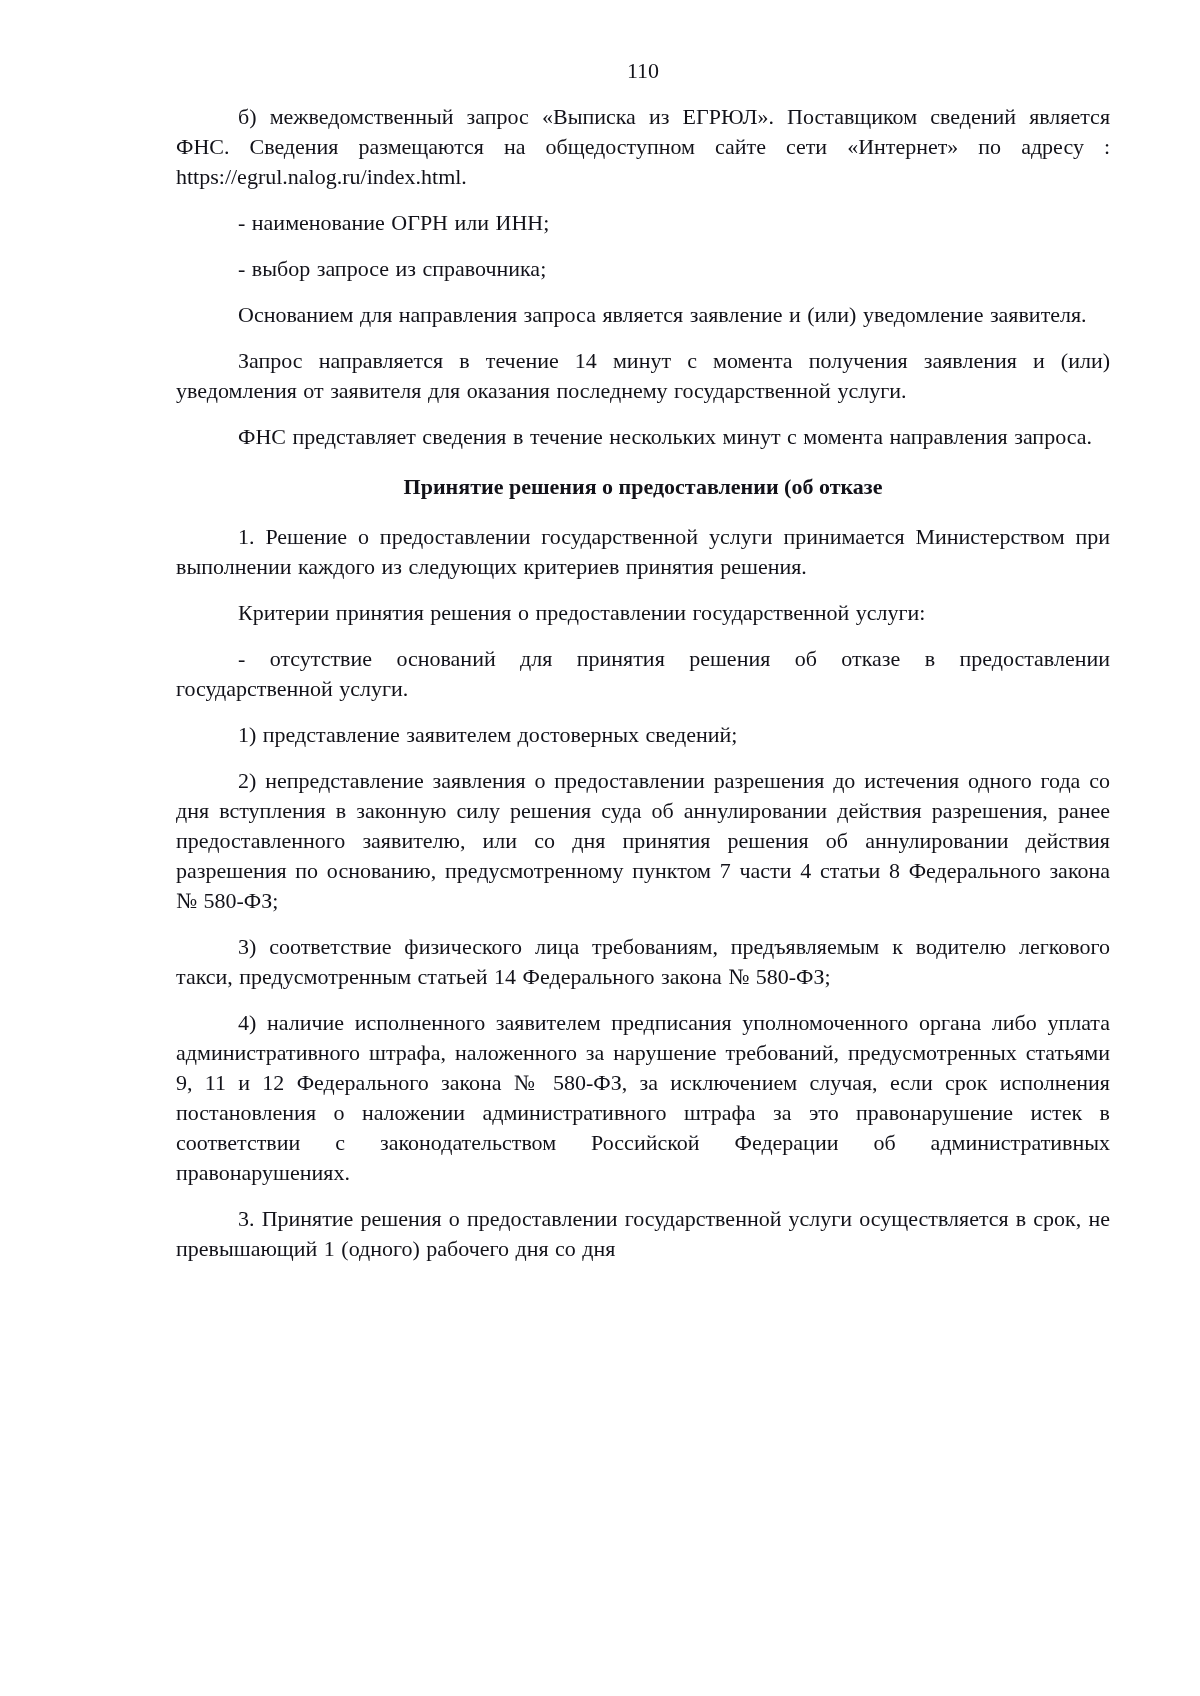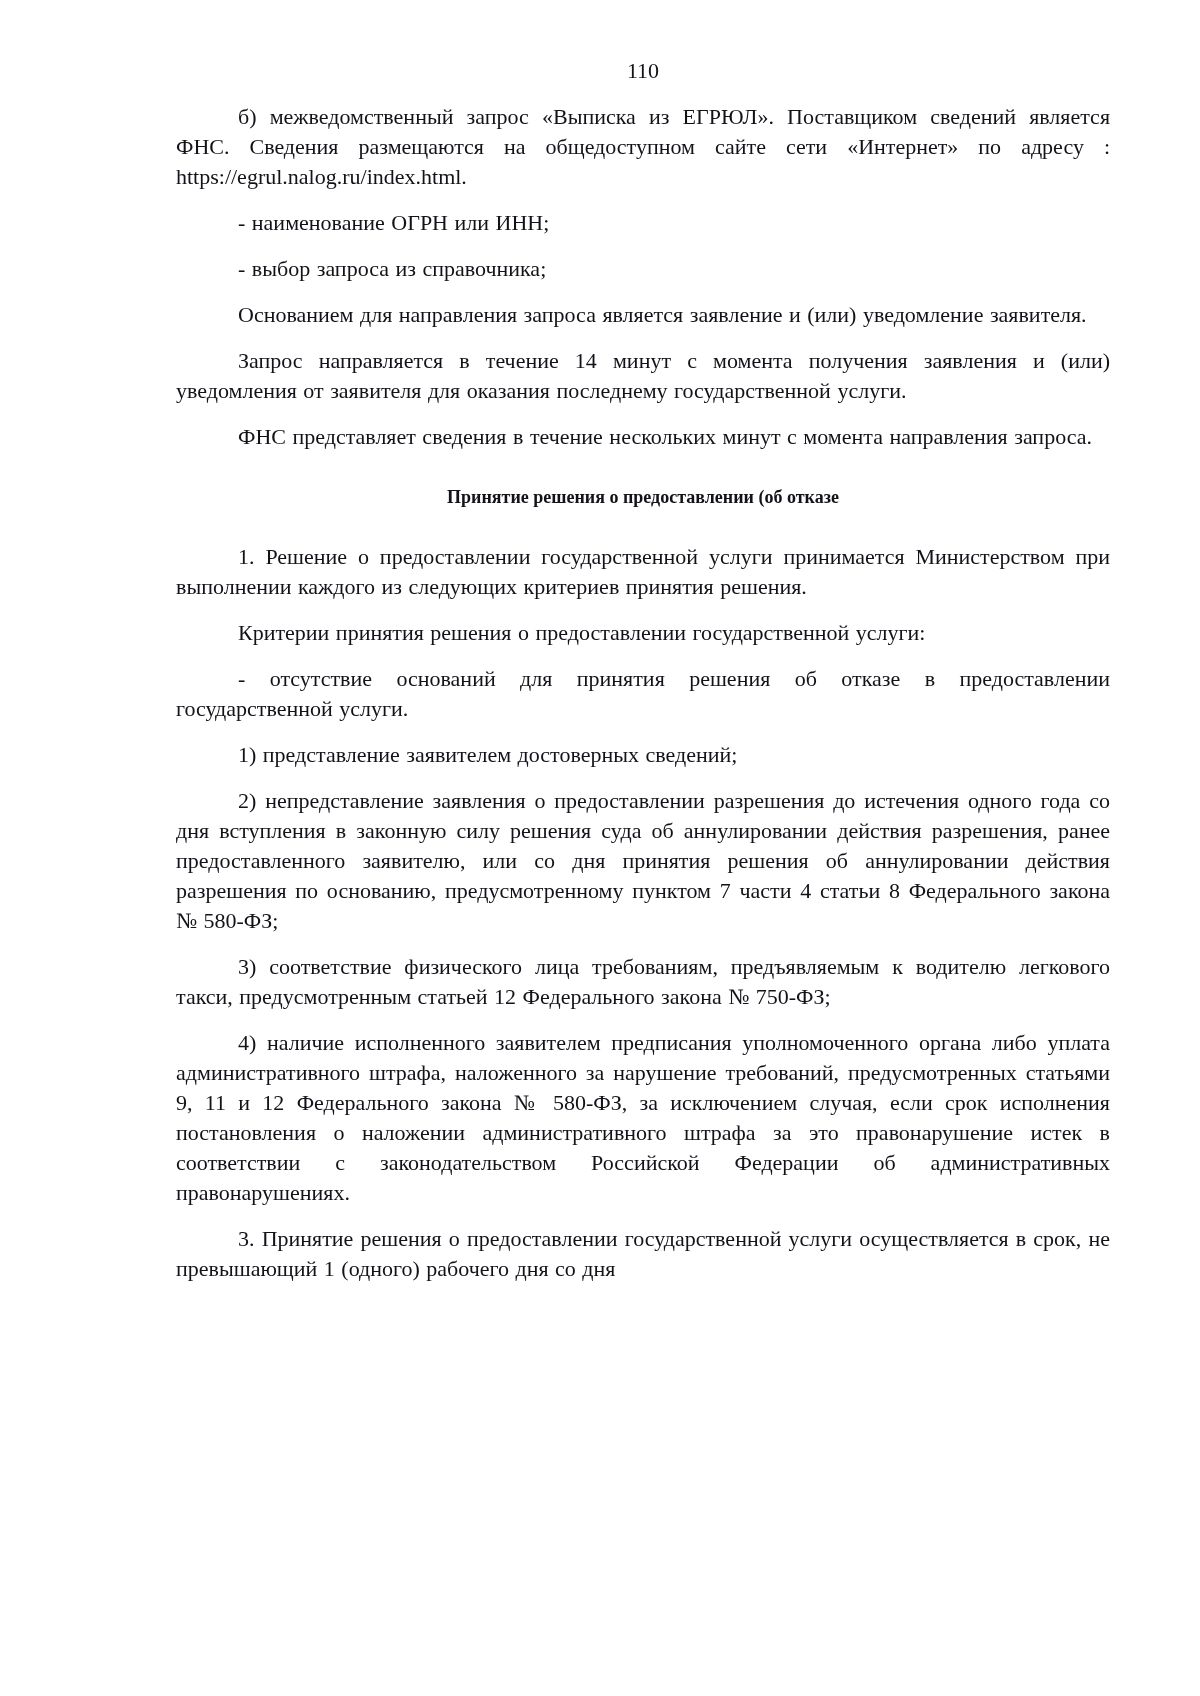--- a/index.html
+++ b/index.html
@@ -25,51 +25,51 @@
     text-indent: 0;
     margin: 0 0 16px 0;
   }
   .para {
     margin: 16px;
     text-align: justify;
     text-indent: 62px;
     word-spacing: 1px;
   }
   .section-heading {
-    margin: 30px 0;
-    font-size: 18px;
+    margin: 20px 0;
+    font-size: 22px;
     line-height: 30px;
     font-weight: bold;
     text-align: center;
     text-indent: 0;
   }
   .section-heading span {
     display: block;
   }
 </style>
 </head>
 <body>
 
 <div class="page">
 
   <div class="page-number">110</div>
 
   <p class="para">б) межведомственный запрос «Выписка из ЕГРЮЛ». Поставщиком сведений является ФНС. Сведения размещаются на общедоступном сайте сети «Интернет» по адресу : https://egrul.nalog.ru/index.html.</p>
   <p class="para">- наименование ОГРН или ИНН;</p>
-  <p class="para">- выбор запроса из справочника;</p>
+  <p class="para">- выбор запросе из справочника;</p>
   <p class="para">Основанием для направления запроса является заявление и (или) уведомление заявителя.</p>
   <p class="para">Запрос направляется в течение 14 минут с момента получения заявления и (или) уведомления от заявителя для оказания последнему государственной услуги.</p>
   <p class="para">ФНС представляет сведения в течение нескольких минут с момента направления запроса.</p>
 
   <h2 class="section-heading">
     <span>Принятие решения о предоставлении (об отказе</span>
   </h2>
 
   <p class="para">1. Решение о предоставлении государственной услуги принимается Министерством при выполнении каждого из следующих критериев принятия решения.</p>
   <p class="para">Критерии принятия решения о предоставлении государственной услуги:</p>
   <p class="para">- отсутствие оснований для принятия решения об отказе в предоставлении государственной услуги.</p>
   <p class="para">1) представление заявителем достоверных сведений;</p>
   <p class="para">2) непредставление заявления о предоставлении разрешения до истечения одного года со дня вступления в законную силу решения суда об аннулировании действия разрешения, ранее предоставленного заявителю, или со дня принятия решения об аннулировании действия разрешения по основанию, предусмотренному пунктом 7 части 4 статьи 8 Федерального закона № 580-ФЗ;</p>
-  <p class="para">3) соответствие физического лица требованиям, предъявляемым к водителю легкового такси, предусмотренным статьей 12 Федерального закона № 750-ФЗ;</p>
+  <p class="para">3) соответствие физического лица требованиям, предъявляемым к водителю легкового такси, предусмотренным статьей 14 Федерального закона № 580-ФЗ;</p>
   <p class="para">4) наличие исполненного заявителем предписания уполномоченного органа либо уплата административного штрафа, наложенного за нарушение требований, предусмотренных статьями 9, 11 и 12 Федерального закона № 580-ФЗ, за исключением случая, если срок исполнения постановления о наложении административного штрафа за это правонарушение истек в соответствии с законодательством Российской Федерации об административных правонарушениях.</p>
   <p class="para">3. Принятие решения о предоставлении государственной услуги осуществляется в срок, не превышающий 1 (одного) рабочего дня со дня</p>
 
 </div>
 
 </body></html>

